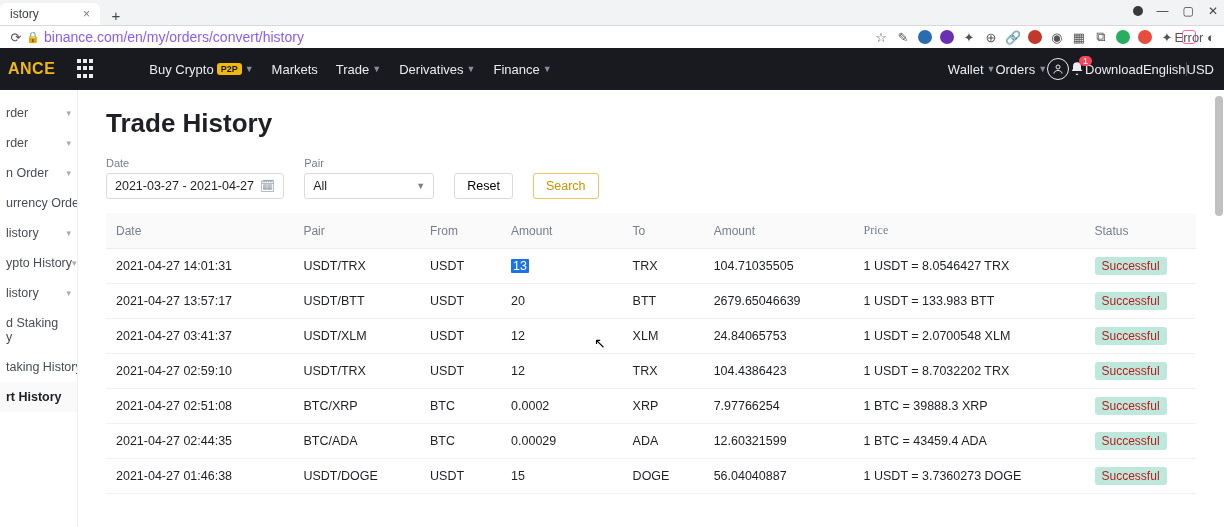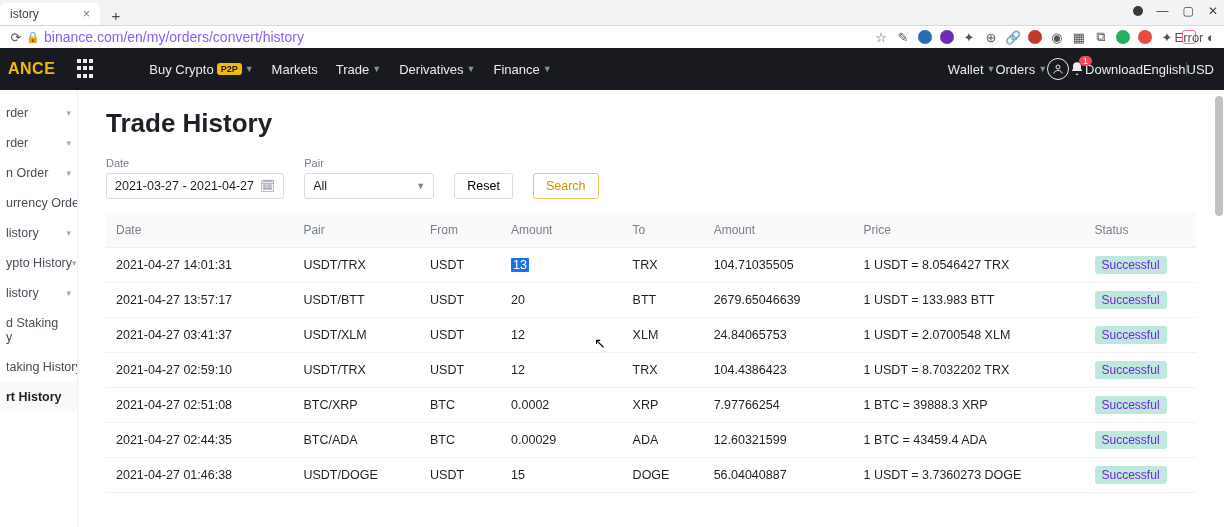--- a/index.html
+++ b/index.html
@@ -55,34 +55,34 @@
   .filter-control { border:1px solid #d8dce1; border-radius:3px; padding:5px 8px; font-size:12.5px; display:flex; align-items:center; gap:6px; min-width:120px; background:#fff;}
   .date-control { min-width:128px;}
   .pair-control { min-width:130px; justify-content:space-between;}
   .cal-icon { color:#76808f; font-size:12px;}
   .btn { padding:5px 12px; font-size:12.5px; border:1px solid #d8dce1; background:#fff; border-radius:3px; cursor:pointer;}
   .btn-search { color:#c99400; border-color:#e6c760;}
 
   table { width:100%; border-collapse:collapse; font-size:12.5px; }
   thead th { text-align:left; color:#76808f; font-weight:400; font-size:12px; padding:10px 10px; background:#fafafa; border-bottom:1px solid #eee;}
   tbody td { padding:10px 10px; border-bottom:1px solid #f2f2f2; color:#1e2026;}
-  .status-badge { background:#bfe8dd; color:#6d28d9; padding:2px 7px; border-radius:3px; font-size:12px;}
+  .status-badge { background:#bfe8dd; color:#b91c1c; padding:2px 7px; border-radius:3px; font-size:12px;}
 
   .sel-highlight { background:#1a73e8; color:#fff; padding:0 2px; border-radius:1px;}
 
   .cursor-img { position:absolute; top:247px; left:516px; font-size:14px; color:#000; pointer-events:none; transform:translateY(-2px);}
 
   
   .col-date { width:185px;}
   .col-pair { width:125px;}
   .col-from { width:80px;}
   .col-amt1 { width:120px;}
   .col-to   { width:80px;}
   .col-amt2 { width:148px;}
-  .col-price{ width:228px;}
+  .col-price{ width:228px;font-family:Liberation Serif, serif;}
   .col-status{ width:110px;}
 
   .scrollbar-v { position:absolute; right:0; top:90px; width:10px; height:300px; }
   .scrollbar-v .thumb { width:8px; height:120px; background:#c1c1c1; border-radius:4px; margin:0 auto; margin-top:6px;}
 </style>
 </head>
 <body>
 
 <div class="browser-chrome">
   <div class="tab-strip">

